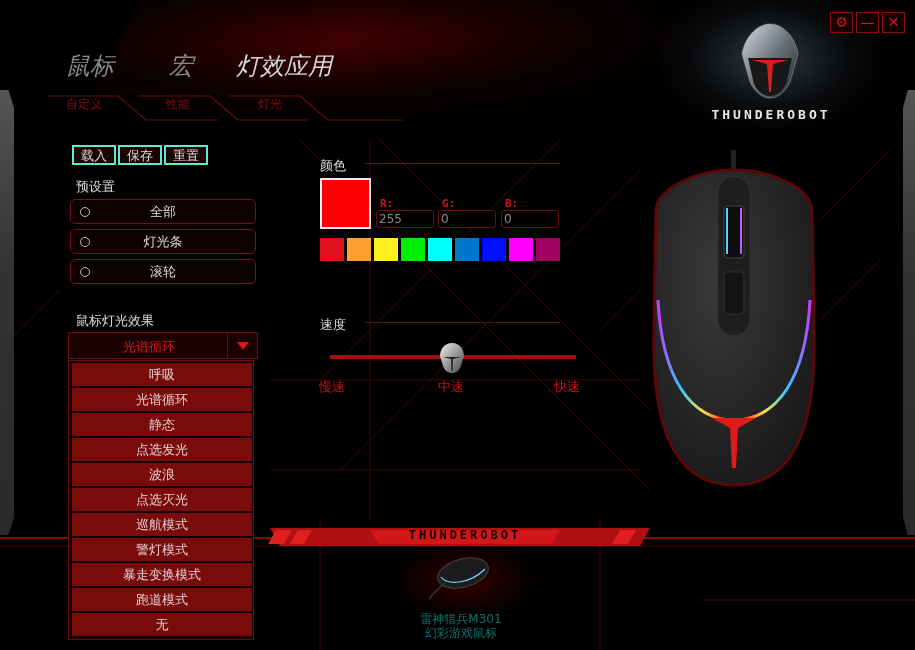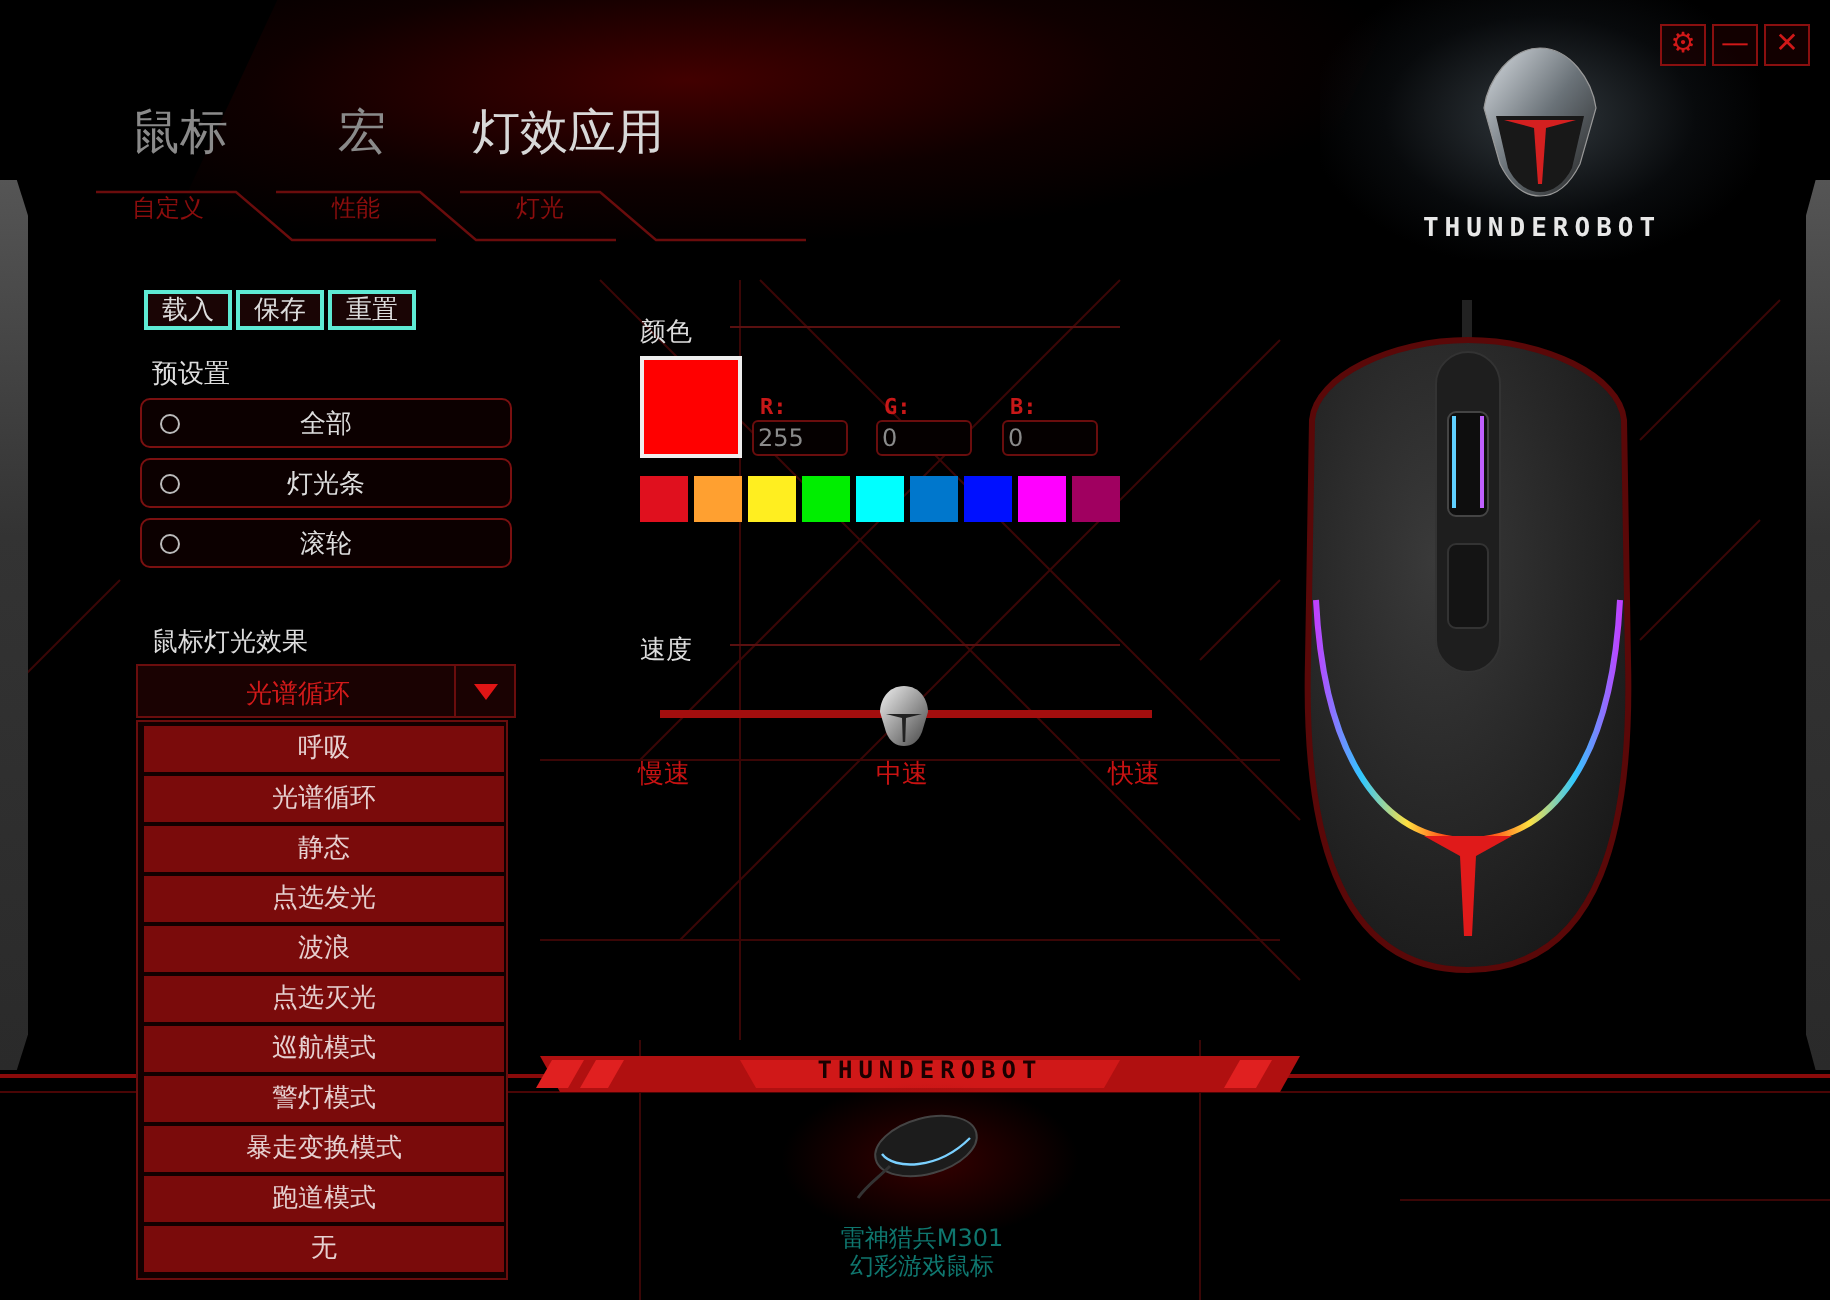--- a/index.html
+++ b/index.html
@@ -19,21 +19,21 @@
 
   .win-controls { position: absolute; right: 10px; top: 12px; display: flex; gap: 3px; }
   .win-btn { width: 23px; height: 21px; border: 1px solid #8a0f0f; background: rgba(30,0,0,0.6);
     color: #d01818; font-size: 14px; line-height: 19px; text-align: center; cursor: pointer; }
 
   .logo-helmet { position: absolute; left: 740px; top: 22px; width: 60px; height: 78px; }
   .logo-text { position: absolute; left: 686px; top: 107px; width: 170px; text-align: center;
     font-family: "DejaVu Sans Mono", monospace; font-size: 13px; letter-spacing: 3px; color: #e8e8e8; font-weight: bold; }
 
   .main-nav { position: absolute; left: 66px; top: 50px; display: flex; gap: 0; }
-  .main-nav .nav-item { font-size: 24px; color: #8a8a8a; cursor: pointer; }
+  .main-nav .nav-item { font-size: 24px; color: #8a8a8a; cursor: pointer; font-style: italic; }
   .main-nav .nav-item.active { color: #d8d8d8; }
 
   .sub-tabs { position: absolute; left: 48px; top: 92px; height: 30px; width: 360px; }
   .sub-tab { position: absolute; top: 0; height: 30px; font-size: 12px; color: #8b0d0d; padding-top: 4px; cursor: pointer; }
   .sub-tabs svg { position: absolute; left: 0; top: 0; }
 
   .btn-row { position: absolute; left: 72px; top: 145px; display: flex; gap: 2px; }
   .small-btn { width: 44px; height: 20px; border: 2px solid #5eead4; background: #1a0505; color: #ddd;
     font-size: 13px; line-height: 18px; text-align: center; cursor: pointer; }
 
@@ -49,21 +49,21 @@
   .dropdown .darrow { position: absolute; right: 0; top: 0; width: 30px; height: 25px; border-left: 1px solid #6a0d0d; }
   .dropdown .darrow::after { content: ""; position: absolute; left: 9px; top: 9px; border-left: 6px solid transparent; border-right: 6px solid transparent; border-top: 8px solid #e01515; }
 
   .dropdown-list { position: absolute; left: 68px; top: 360px; width: 186px; height: 280px; border: 1px solid #6a0d0d; background: #120000; padding: 2px 3px; }
   .dd-item { width: 180px; height: 23px; margin-bottom: 2px; background: #7a0b0b; color: #e6d0d0; font-size: 13px; text-align: center; line-height: 23px; cursor: pointer; }
 
   .section-line { position: absolute; height: 1px; background: #5a1010; }
 
   .color-swatch-main { position: absolute; left: 320px; top: 178px; width: 51px; height: 51px; background: #ff0000; border: 2px solid #eee; }
   .rgb-label { position: absolute; top: 197px; color: #c81818; font-size: 11px; font-weight: bold; font-family: "DejaVu Sans Mono", monospace; }
-  .rgb-input { position: absolute; top: 210px; width: 48px; height: 18px; border: 1px solid #6a0d0d; border-radius: 3px; background: #050000;
+  .rgb-input { position: absolute; top: 210px; width: 58px; height: 18px; border: 1px solid #6a0d0d; border-radius: 3px; background: #050000;
     color: #8a8a8a; font-size: 12px; padding-left: 2px; line-height: 16px; }
   .palette { position: absolute; left: 320px; top: 238px; display: flex; gap: 3px; }
   .pal { width: 24px; height: 23px; cursor: pointer; }
 
   .slider-track { position: absolute; left: 330px; top: 355px; width: 246px; height: 4px; background: #a30e0e; cursor: pointer; }
   .slider-knob { position: absolute; left: 439px; top: 342px; width: 26px; height: 32px; cursor: grab; }
   .speed-lbl { position: absolute; top: 378px; color: #c91212; font-size: 13px; }
 
   .mouse-big { position: absolute; left: 652px; top: 150px; width: 165px; height: 340px; }
 

